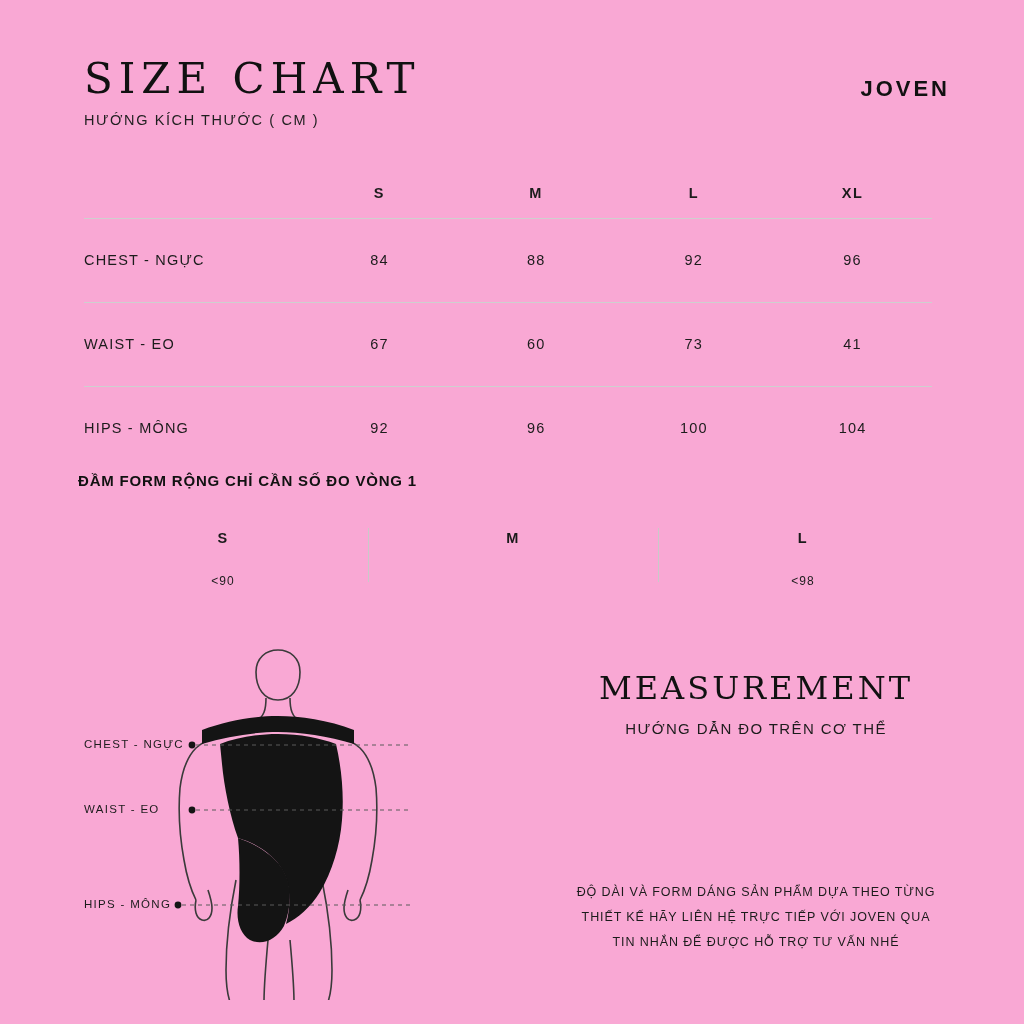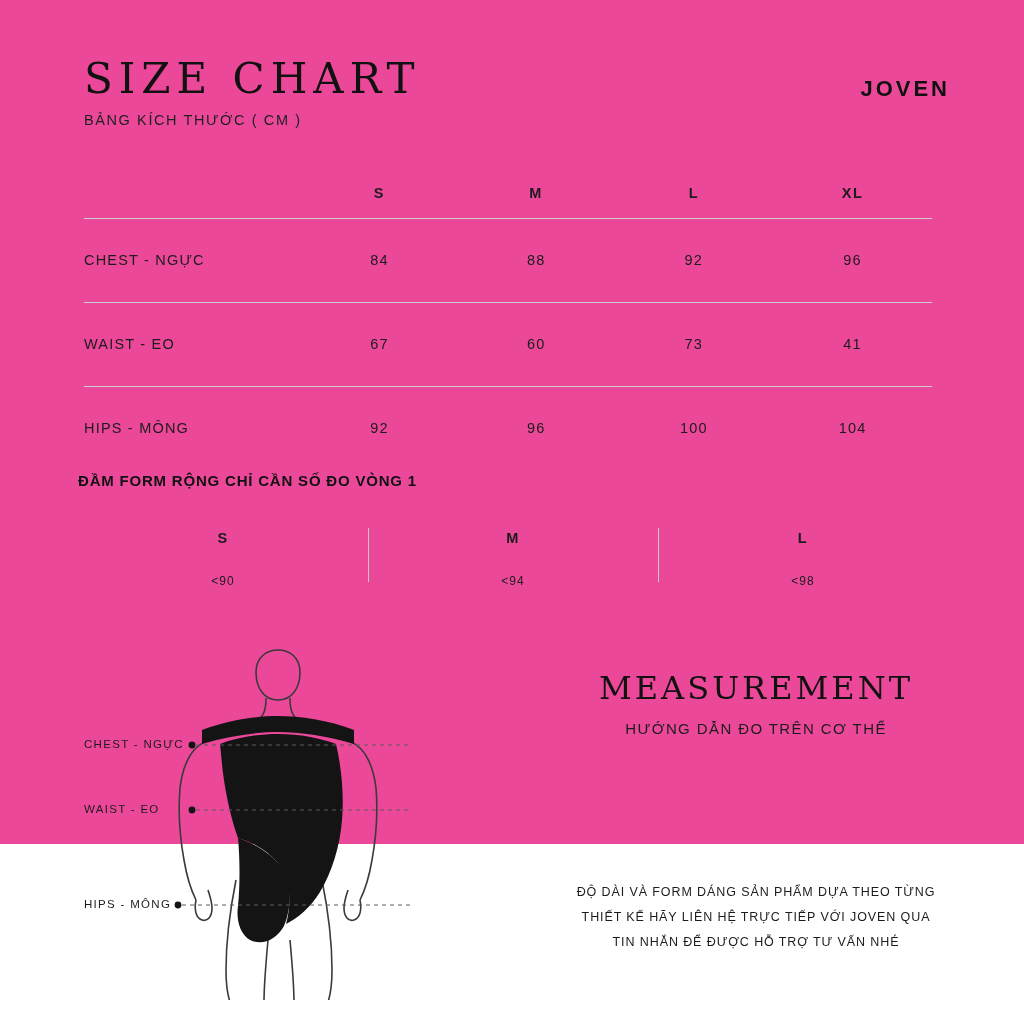--- a/index.html
+++ b/index.html
@@ -6,22 +6,22 @@
   html, body {
     margin: 0; padding: 0;
     width: 1024px; height: 1024px;
     background: #ffffff;
     font-family: "Liberation Sans", sans-serif;
     color: #1a1a1a;
     overflow: hidden;
   }
   .page {
     position: relative;
-    width: 1024px; height: 844px;
-    background: #ec4899;
+    width: 1024px; height: 1024px;
+    background: #f9a8d4;
   }
 
   
   .header {
     position: absolute;
     left: 84px; top: 58px;
     width: 866px;
     display: flex;
     align-items: flex-start;
     justify-content: space-between;
@@ -175,21 +175,21 @@
   }
 </style>
 </head>
 <body>
 
 <div class="page">
 
   <div class="header">
     <div class="title-block">
       <h1 class="main-title">SIZE CHART</h1>
-      <p class="sub-title">BẢNG KÍCH THƯỚC ( CM )</p>
+      <p class="sub-title">HƯỚNG KÍCH THƯỚC ( CM )</p>
     </div>
     <div class="brand">JOVEN</div>
   </div>
 
   <table class="size-table">
     <thead>
       <tr>
         <th class="col-label"></th>
         <th class="col-size">S</th>
         <th class="col-size">M</th>
@@ -224,21 +224,20 @@
 
   <div class="note-heading">ĐẦM FORM RỘNG CHỈ CẦN SỐ ĐO VÒNG 1</div>
 
   <div class="loose">
     <div class="loose-col">
       <div class="loose-size">S</div>
       <div class="loose-val">&lt;90</div>
     </div>
     <div class="loose-col">
       <div class="loose-size">M</div>
-      <div class="loose-val">&lt;94</div>
     </div>
     <div class="loose-col">
       <div class="loose-size">L</div>
       <div class="loose-val">&lt;98</div>
     </div>
   </div>
 
   <div class="figure-area">
     <svg class="figure-svg" width="480" height="360" viewBox="0 0 480 360">
 

